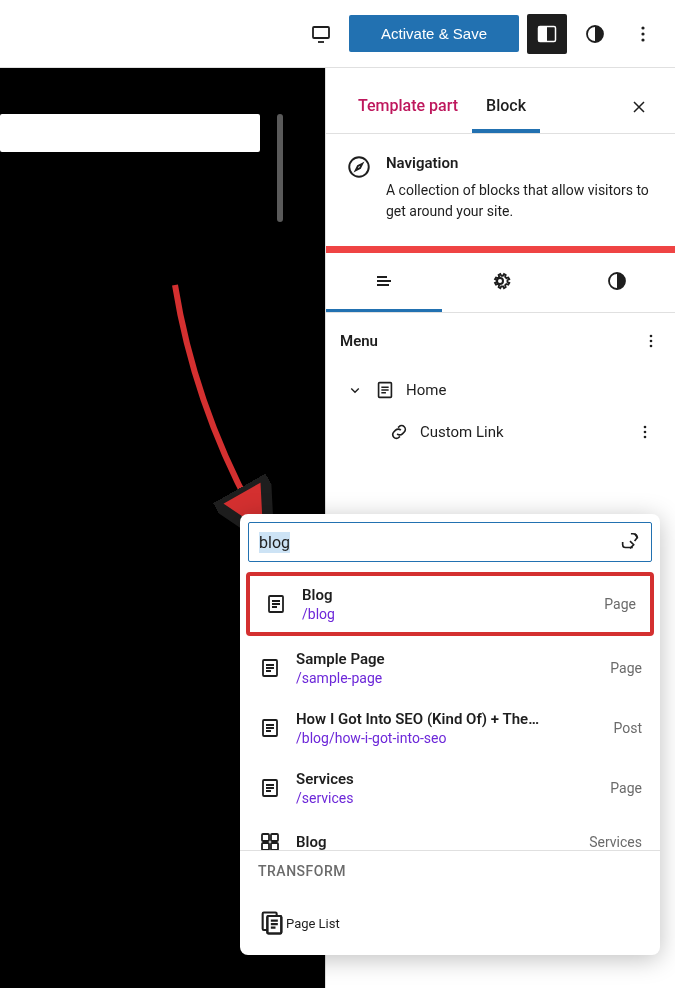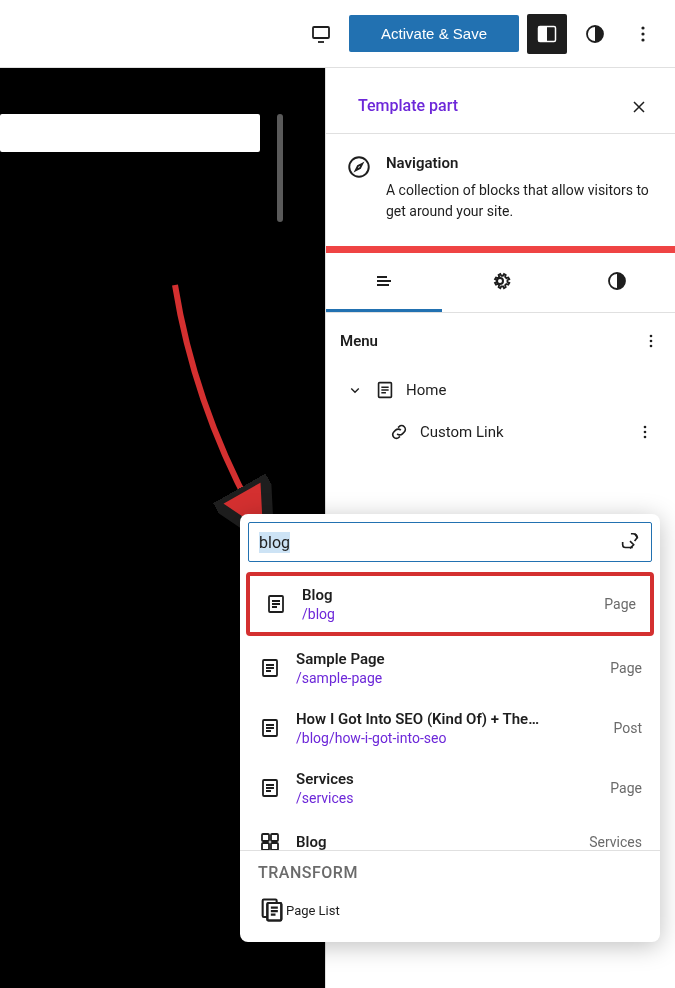--- a/index.html
+++ b/index.html
@@ -15,21 +15,21 @@
 
 .layout { display: flex; height: calc(100% - 68px); }
 .canvas { flex: 1; background: #000; position: relative; }
 .canvas .white-box { position: absolute; top: 46px; left: 0; width: 260px; height: 38px; background: #fff; border-radius: 2px; }
 .canvas .scrollbar { position: absolute; top: 46px; right: 42px; width: 6px; height: 108px; background: #5a5a5a; border-radius: 3px; }
 
 .sidebar { width: 350px; background: #fff; border-left: 1px solid #e0e0e0; display: flex; flex-direction: column; }
 
 
 .side-tabs { display: flex; align-items: center; padding: 16px 18px 0 18px; border-bottom: 1px solid #e0e0e0; position: relative; }
-.side-tab { font-size: 16px; font-weight: 500; color: #6d28d9; padding: 12px 14px 18px 14px; cursor: pointer; }
+.side-tab { font-size: 16px; font-weight: 500; color: #be185d; padding: 12px 14px 18px 14px; cursor: pointer; }
 .side-tab.active { box-shadow: inset 0 -4px 0 #2271b1; color: #1e1e1e; }
 .side-close { margin-left: auto; cursor: pointer; padding: 8px; }
 
 
 .block-info { padding: 20px 20px 24px 20px; display: flex; gap: 14px; border-bottom: 7px solid #ef4444; }
 .block-info .title { font-weight: 600; font-size: 15px; margin-bottom: 8px; }
 .block-info .desc { font-size: 14px; line-height: 1.5; color: #1e1e1e; }
 
 
 .subtabs { display: flex; border-bottom: 1px solid #e0e0e0; }
@@ -53,21 +53,21 @@
 .search-row { display: flex; align-items: center; border: 1.5px solid #2271b1; margin: 8px; border-radius: 2px; padding: 8px 10px; }
 .search-sel { background: #cde3f5; padding: 1px 0; }
 .results { max-height: 280px; overflow: hidden; }
 .result { display: flex; align-items: center; gap: 14px; padding: 12px 18px; cursor: pointer; }
 .result.highlight { border: 4px solid #d43030; border-radius: 4px; margin: 2px 6px; padding: 10px 14px; }
 .result .meta { flex: 1; }
 .result .r-title { font-weight: 600; font-size: 15px; }
 .result .r-sub { font-size: 14px; color: #6d28d9; margin-top: 2px; }
 .result .r-type { font-size: 14px; color: #6b6b6b; }
 .transform { border-top: 1px solid #e0e0e0; padding: 12px 18px 18px 18px; }
-.transform-label { font-size: 16px; letter-spacing: 0.5px; color: #6b6b6b; font-weight: 500; margin-bottom: 14px; }
+.transform-label { font-size: 14px; letter-spacing: 0.5px; color: #6b6b6b; font-weight: 500; margin-bottom: 30px; }
 .transform-item { display: flex; flex-direction: row; align-items: center; width: 90px; gap: 0; cursor: pointer; }
 .transform-item .t-label { font-size: 13px; }
 
 .icon { display: inline-flex; }
 svg { fill: none; stroke: currentColor; stroke-width: 1.8; }
 svg.fill { fill: currentColor; stroke: none; }
 </style>
 </head>
 <body>
 
@@ -103,20 +103,21 @@
 
 <div class="layout">
   <div class="canvas">
     <div class="white-box"></div>
     <div class="scrollbar"></div>
   </div>
 
   <div class="sidebar">
     <div class="side-tabs">
       <div class="side-tab">Template part</div>
+      <div class="side-tab active">Block</div>
       <div class="side-close">
         <svg width="20" height="20" viewBox="0 0 24 24">
             <path d="M6 6l12 12M18 6L6 18"></path>
           </svg>
       </div>
     </div>
 
     <div class="block-info">
       <span class="icon">
         <svg width="26" height="26" viewBox="0 0 24 24">

